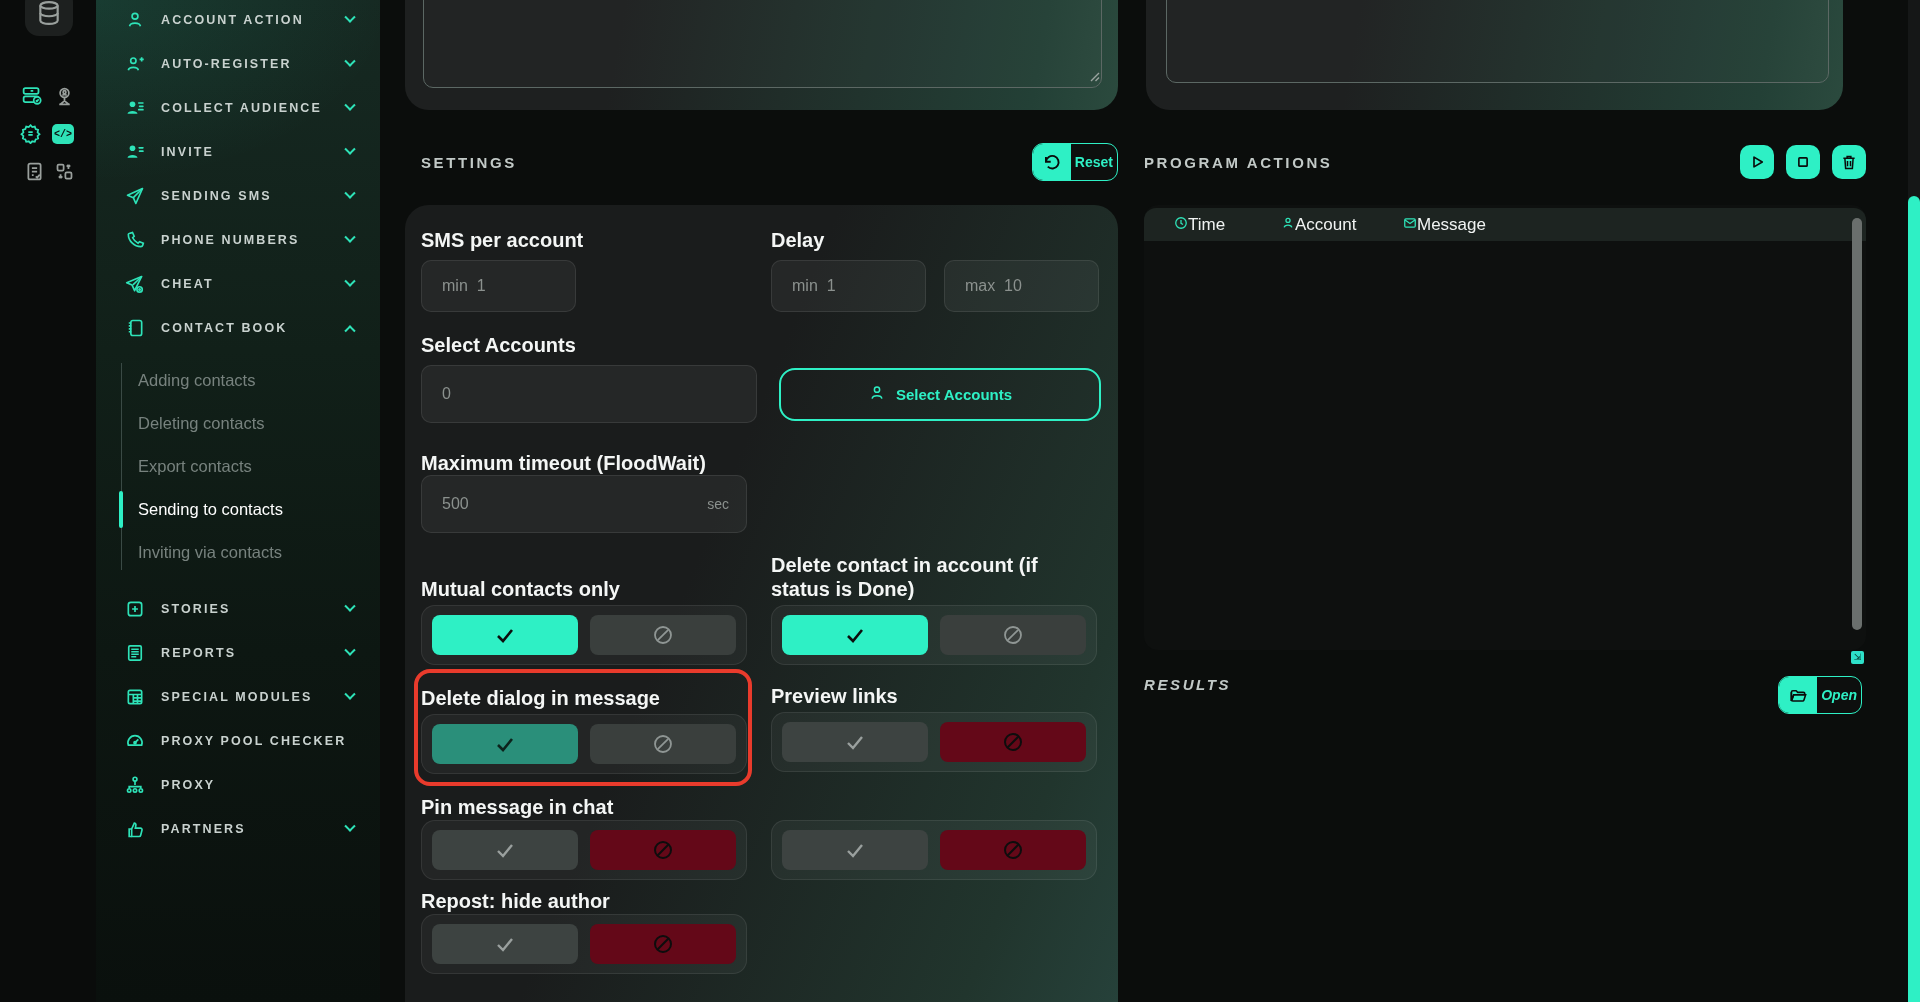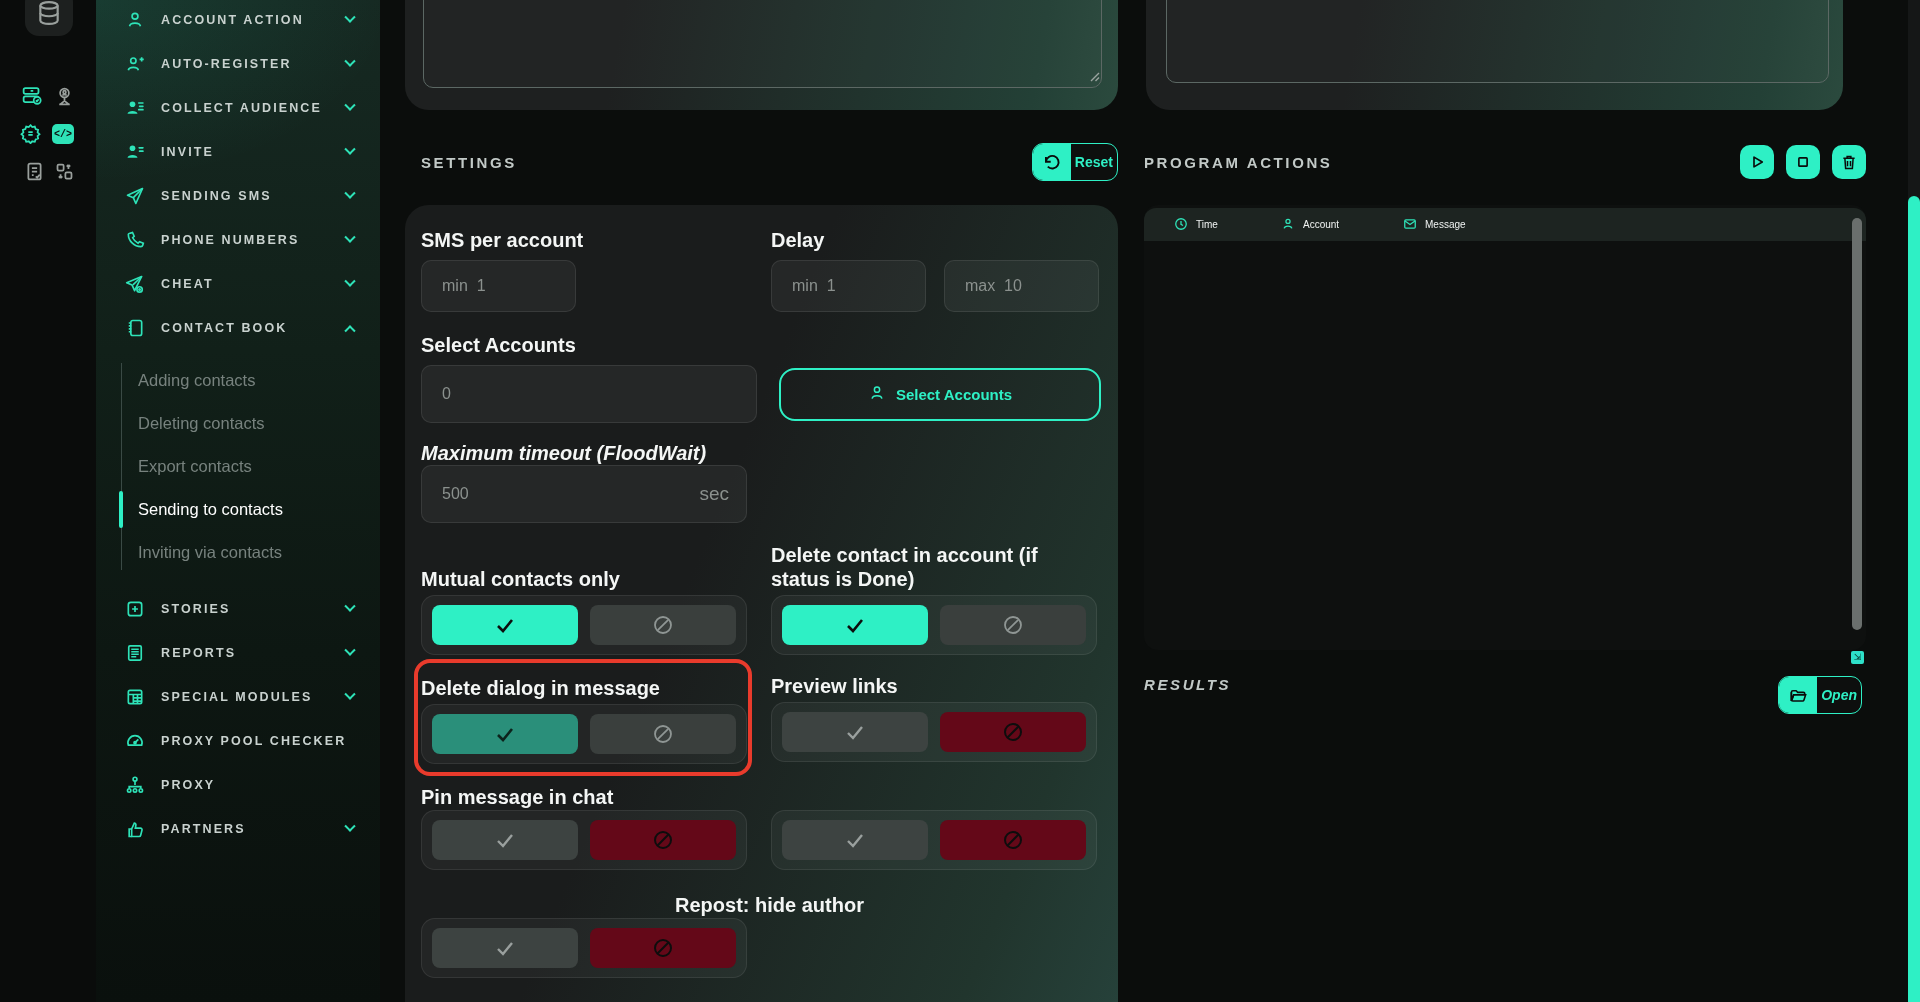--- a/index.html
+++ b/index.html
@@ -72,52 +72,52 @@
   .grid2 { display:grid; grid-template-columns:326px 322px; column-gap:24px; }
   .f-label { font-size:20px; font-weight:bold; color:#f4f6f5; line-height:24px; }
   .inp-row { display:flex; gap:18px; margin-top:8px; }
   .inp { background:rgba(255,255,255,0.05); border:1px solid rgba(255,255,255,0.09); border-radius:10px;
     color:#dfe4e2; font-size:16px; padding:16px 20px; outline:none; font-family:"Liberation Sans",sans-serif; }
   .inp::placeholder { color:#8b918e; }
   .inp.small { width:155px; height:52px; }
   .inp.count { width:336px; height:58px; }
   .inp-wrap { position:relative; width:326px; height:58px; margin-top:0; }
   .inp-wrap .inp { width:100%; height:100%; padding-right:56px; }
-  .inp-suffix { position:absolute; right:18px; top:50%; transform:translateY(-50%); color:#8b918e; font-size:19px; }
+  .inp-suffix { position:absolute; right:18px; top:50%; transform:translateY(-50%); color:#8b918e; font-size:14px; }
   .row-b { display:flex; align-items:center; gap:22px; margin-top:8px; }
   .btn-outline { width:322px; height:53px; border:2px solid #2ef0c5; border-radius:16px; background:transparent;
     color:#2ef0c5; font-weight:bold; font-size:15px; display:flex; align-items:center; justify-content:center;
     gap:10px; cursor:pointer; }
   .btn-outline svg { width:18px; height:18px; }
 
   
   .toggle { width:326px; height:60px; background:rgba(255,255,255,0.045); border:1px solid rgba(255,255,255,0.08);
     border-radius:14px; padding:9px 10px; display:flex; gap:12px; }
   .seg { flex:1; border-radius:8px; display:flex; align-items:center; justify-content:center; cursor:pointer; }
   .seg svg { width:24px; height:24px; }
   .seg.on-check   { background:#2ef0c5; color:#0c0e0d; }
   .seg.dim-check  { background:#2a8f7a; color:#0c231c; }
   .seg.off-check  { background:#3d4341; color:#9aa09e; }
   .seg.idle-block { background:#3a3f3d; color:#8f9694; }
   .seg.on-block   { background:#640818; color:#0d0d0d; }
   .hl-red { border:4px solid #e93b2c; border-radius:16px; margin:2px 0 0 -7px; padding:13px 1px 8px 3px; width:338px; }
   .hl-red .toggle { margin-top:4px; }
-  .mt20 { margin-top:20px; } .mt9 { margin-top:9px; } .mt23v { margin-top:23px;text-align:center; } .mt1 { margin-top:1px; }
+  .mt20 { margin-top:20px; } .mt9 { margin-top:9px; } .mt23v { margin-top:9px; } .mt1 { margin-top:1px; }
   .lbl-end { display:grid; align-items:end; }
 
   
   .pa-btns { margin-left:auto; display:flex; gap:12px; }
   .pa-btn { width:34px; height:34px; border-radius:10px; background:#2ef0c5; color:#0a0c0b; border:none;
     display:flex; align-items:center; justify-content:center; cursor:pointer; }
   .pa-btn svg { width:18px; height:18px; }
   .pa-table { position:absolute; top:205px; height:445px; left:0; right:0; background:#0e100f;
     border-radius:14px; }
   .pa-header { height:33px; margin-top:3px; background:#1d2421; border-radius:12px 12px 0 0; display:flex;
     align-items:center; padding-left:30px; }
-  .pa-col { display:flex; align-items:center; gap:8px; color:#f0f3f2; font-size:10px; }
+  .pa-col { display:flex; align-items:center; gap:0; color:#f0f3f2; font-size:17px; }
   .pa-col svg { width:14px; height:14px; color:#2ee3b8; }
   .pa-col.c1 { width:107px; } .pa-col.c2 { width:122px; }
   .pa-scroll { position:absolute; right:4px; top:13px; width:10px; height:412px; background:#6a6f6d; border-radius:5px; }
   .pa-grip { position:absolute; right:2px; bottom:-14px; width:13px; height:13px; background:#2ee0c9;
     border-radius:2px; color:#06312a; font-size:9px; line-height:13px; text-align:center; cursor:pointer; }
   .results-head { position:absolute; top:676px; height:38px; left:0; right:4px; display:flex; align-items:flex-start;font-style:italic; }
 
   
   .page-scroll { position:absolute; right:0; top:0; bottom:0; width:12px; background:#151717; }
   .page-thumb { position:absolute; left:0; right:0; top:196px; bottom:0; background:#2ef0c5; border-radius:7px 7px 0 0; }
@@ -413,21 +413,21 @@
           <input class="inp count" placeholder="0" style="">
           <button class="btn-outline">
             <span><svg viewBox="0 0 24 24" fill="none" stroke="currentColor" stroke-width="2">
                   <circle cx="12" cy="7.5" r="3.5"></circle>
                   <path d="M5.5 19.5c.8-5 12.2-5 13 0"></path>
                 </svg></span>
             <span>Select Accounts</span>
           </button>
         </div>
 
-        <div class="f-label" style="margin-top:18px;font-style:italic;">Maximum timeout (FloodWait)</div>
+        <div class="f-label" style="margin-top:28px;">Maximum timeout (FloodWait)</div>
         <div class="inp-wrap">
           <input class="inp" placeholder="500" style="">
           <span class="inp-suffix">sec</span>
         </div>
 
         <div class="grid2 mt20 lbl-end">
           <div class="f-label">Mutual contacts only</div>
           <div class="f-label">Delete contact in account (if status is Done)</div>
         </div>
 

